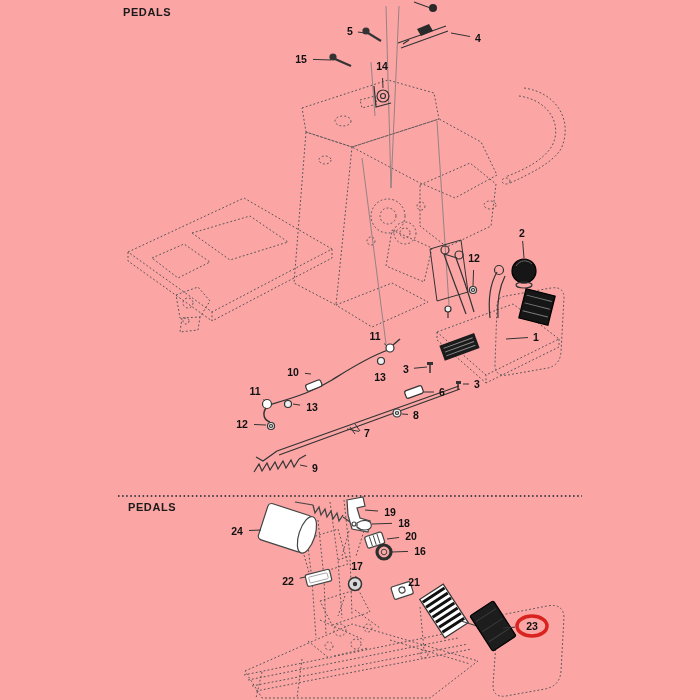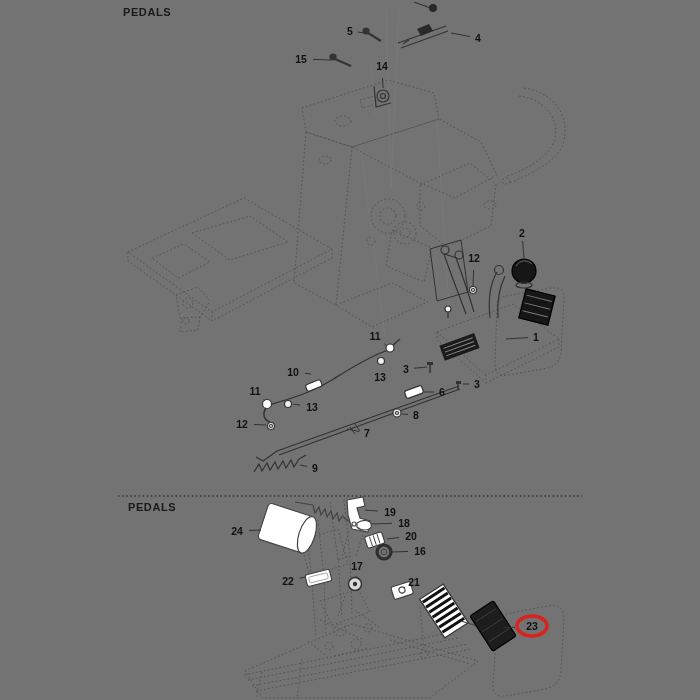--- a/index.html
+++ b/index.html
@@ -1,17 +1,17 @@
 <!DOCTYPE html>
 <html><head>
 <meta charset="utf-8">
 <style>
   html,body { margin:0; padding:0; background:#ffffff; }
   .page {
-    position:relative; width:700px; height:700px; background:#737373;
+    position:relative; width:700px; height:700px; background:#fca5a5;
     font-family:"Liberation Sans", sans-serif; overflow:hidden;
   }
   svg text { font-family:"Liberation Sans", sans-serif; }
   .section-title { font-size:11px; font-weight:bold; fill:#1a1a1a; letter-spacing:0.6px; }
   .callout-num { font-size:10.5px; font-weight:bold; fill:#111111; }
 </style>
 </head>
 <body>
 
 <div class="page">

